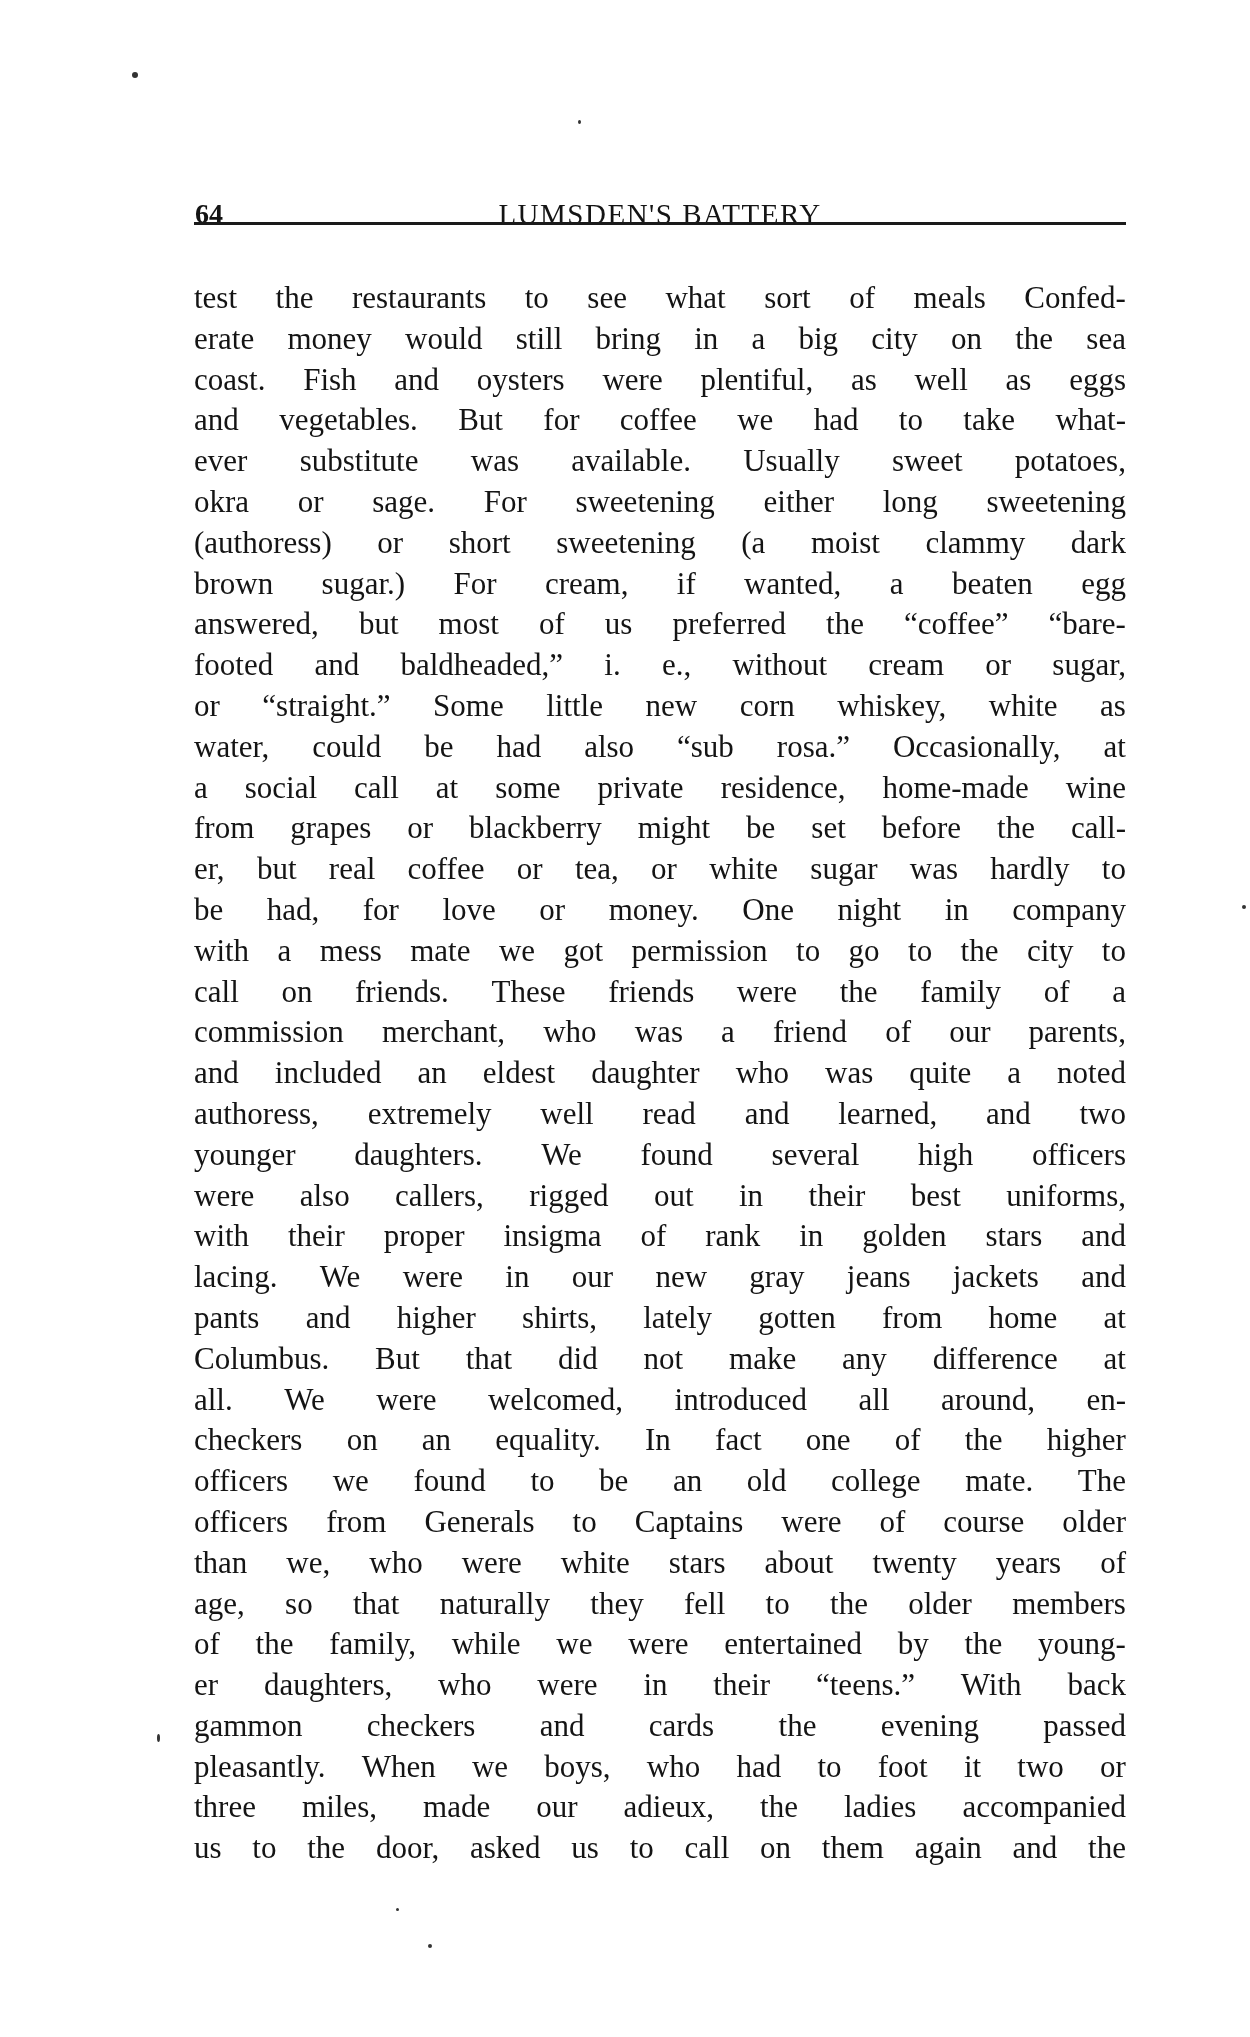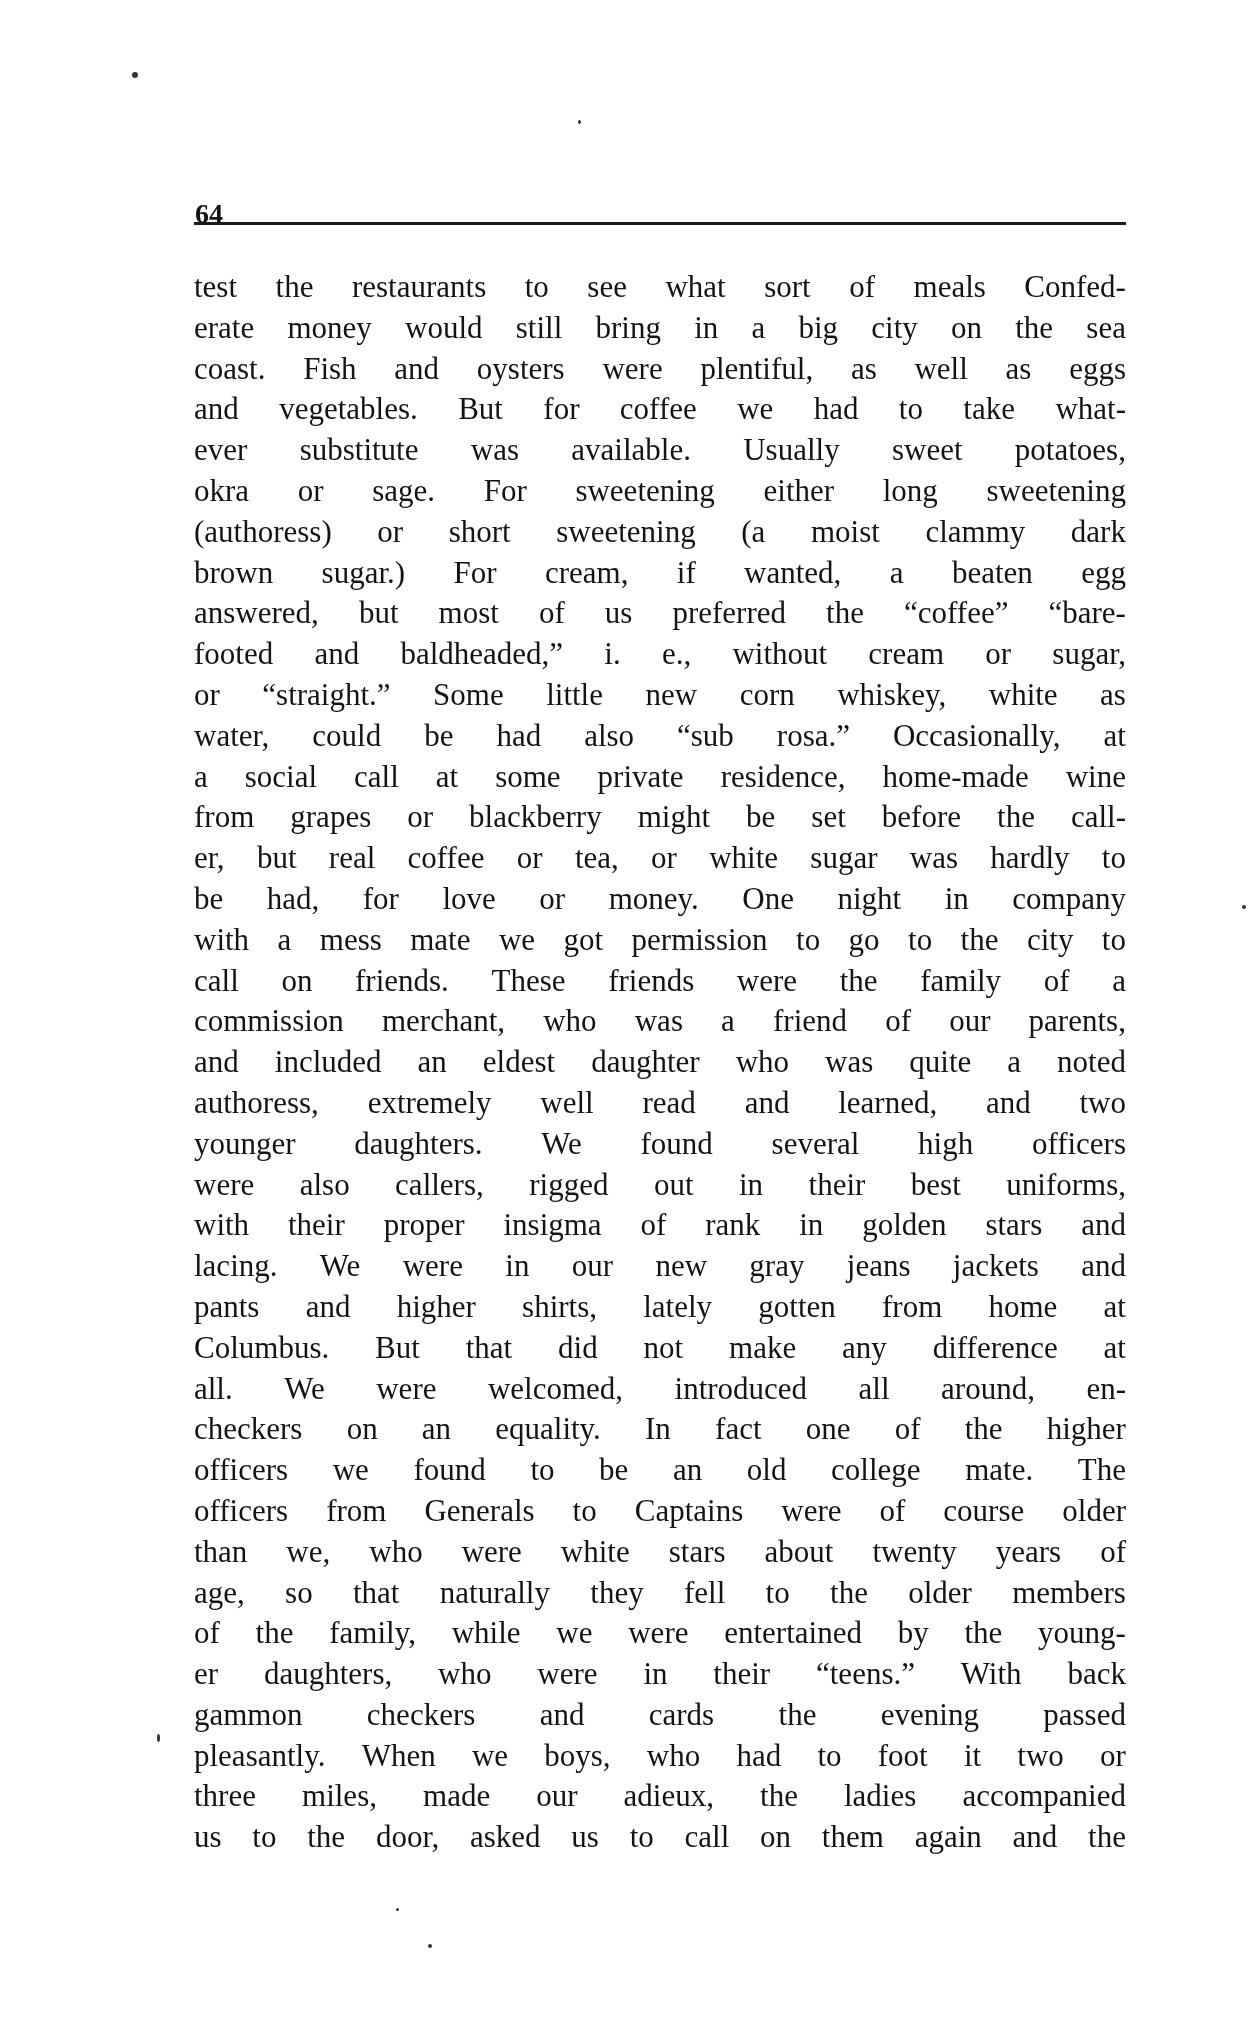--- a/index.html
+++ b/index.html
@@ -2,31 +2,32 @@
 <html><head>
 <meta charset="utf-8">
 <style>
   html, body { margin:0; padding:0; background:#ffffff; }
   body { width:1250px; height:2037px; position:relative; overflow:hidden; }
   .page { position:absolute; left:0; top:0; width:1250px; height:2037px; background:#fff; color:#141414; font-family:"Liberation Serif","DejaVu Serif",serif; }
   .header { position:absolute; left:195px; top:170px; width:930px; height:42px;margin-top:24px; }
   .pagenum { position:absolute; left:0; top:4px; font-size:28px; font-weight:bold; }
   .running-title { position:absolute; left:0; right:0; top:4px; text-align:center; font-size:29px; letter-spacing:1.5px; }
   .rule { position:absolute; left:194px; top:222px; width:932px; height:3px; background:#1a1a1a; }
-  .body { position:absolute; left:194px; top:267px; width:932px;text-align:center; }
+  .body { position:absolute; left:194px; top:278px; width:932px;text-align:center; }
   .line { display:flex; justify-content:space-between; height:40.8px; line-height:40.8px; font-size:31px; white-space:nowrap; }
   .line span { display:inline-block; }
   .speck { position:absolute; background:#333; border-radius:50%; }
 </style>
 </head>
 <body>
 
 <div class="page">
   <div class="header">
     <span class="pagenum">64</span>
+    <div class="running-title">LUMSDEN'S BATTERY</div>
   </div>
   <div class="rule"></div>
 
   <div class="body" id="body-text">
       <div class="line">
         <span>test</span>
         <span>the</span>
         <span>restaurants</span>
         <span>to</span>
         <span>see</span>

